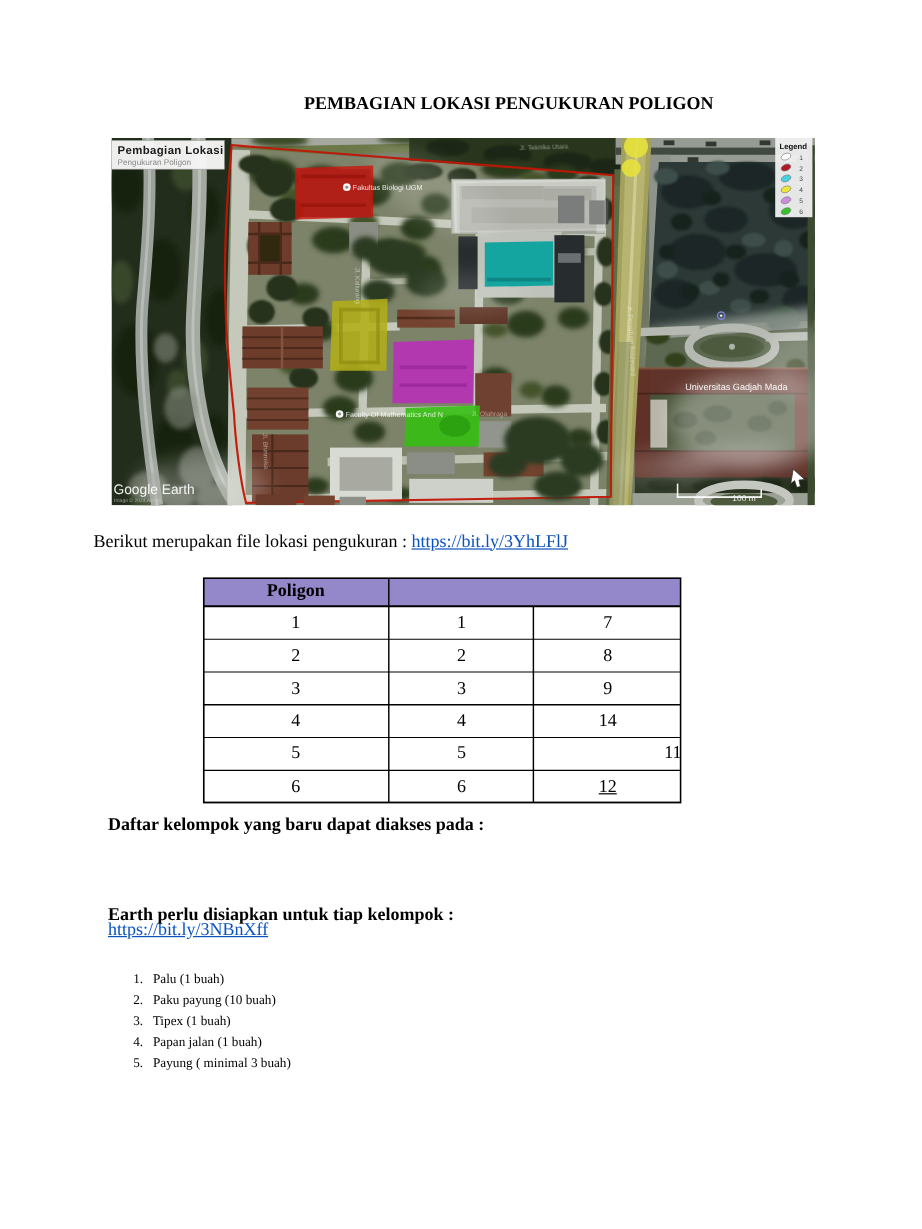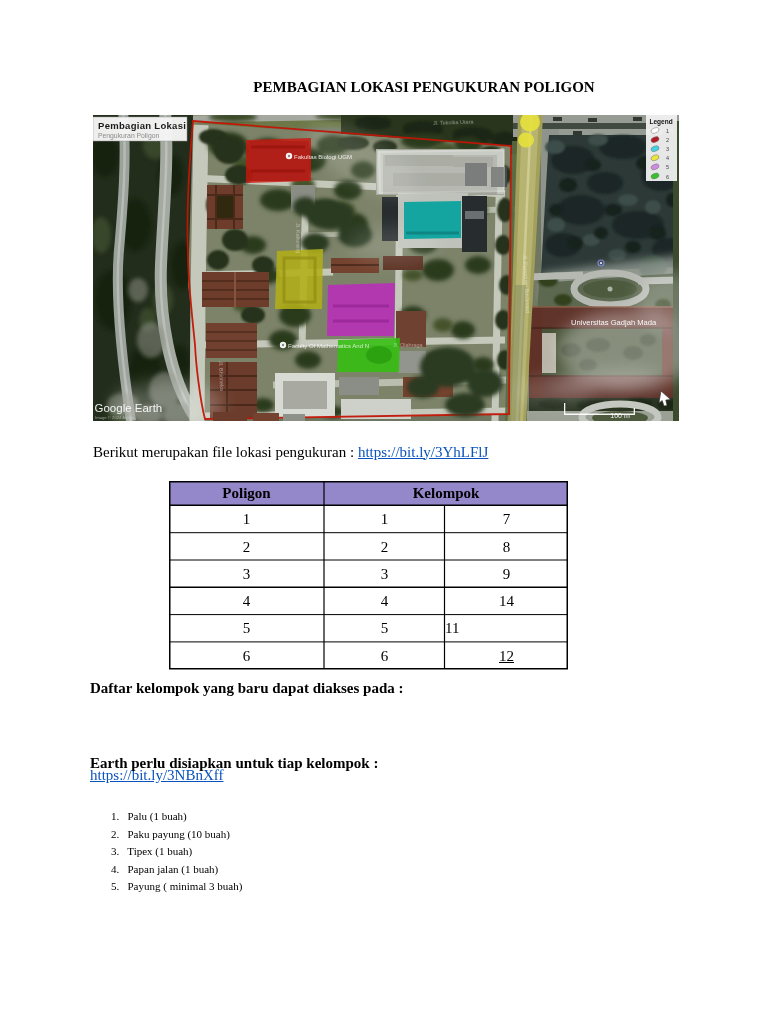--- a/index.html
+++ b/index.html
@@ -468,62 +468,61 @@
     <rect x="540.7" y="293" width="1.3" height="7"></rect>
     <text x="527" y="302.5" font-size="7" text-anchor="middle">100 m</text>
   </g>
 
   <g transform="translate(566,276)">
     <polygon points="2,0 11.5,8.5 6.8,9 8,14.5 5,15 3.2,9.5 0,12" fill="#ffffff" stroke="#333" stroke-width="0.6"></polygon>
   </g>
 </svg>
 </div>
 
-<div class="abs" style="left:93px;top:443.5px;font-size:15px;">Berikut merupakan file lokasi pengukuran : <a href="#">https://bit.ly/3YhLFlJ</a></div>
+<div class="abs" style="left:78px;top:443.5px;font-size:15px;">Berikut merupakan file lokasi pengukuran : <a href="#">https://bit.ly/3YhLFlJ</a></div>
 
 <div class="abs" style="left:169px;top:480.5px;width:399px;height:188.5px;">
 
   <svg class="abs" style="left:0;top:0;" width="399" height="189" viewBox="0 0 399 189">
     <rect x="1" y="1" width="397" height="23.5" fill="#9487ca"></rect>
     <g stroke="#000">
       <rect x="0.75" y="0.75" width="397.5" height="187" fill="none" stroke-width="1.5"></rect>
       <line x1="155" y1="1" x2="155" y2="188" stroke-width="1.2"></line>
       <line x1="275.5" y1="24.5" x2="275.5" y2="188" stroke-width="1.2"></line>
       <line x1="1" y1="24.2" x2="398" y2="24.2" stroke-width="1.5"></line>
       <line x1="1" y1="51.7" x2="398" y2="51.7" stroke-width="1"></line>
       <line x1="1" y1="79" x2="398" y2="79" stroke-width="1"></line>
       <line x1="1" y1="106.3" x2="398" y2="106.3" stroke-width="1.4"></line>
       <line x1="1" y1="133.6" x2="398" y2="133.6" stroke-width="1"></line>
       <line x1="1" y1="160.9" x2="398" y2="160.9" stroke-width="1"></line>
     </g>
   </svg>
 
   <div class="abs" style="left:0;top:4px;width:155px;text-align:center;font-weight:bold;font-size:15px;">Poligon</div>
 
-  <div class="abs" style="left:155px;top:4px;width:244px;text-align:center;font-weight:bold;font-size:15px;">Kelompok</div>
 
   <div class="abs" style="left:0;top:30.5px;width:155px;text-align:center;font-size:15px;">1</div>
   <div class="abs" style="left:155px;top:30.5px;width:121px;text-align:center;font-size:15px;">1</div>
   <div class="abs" style="left:276px;top:30.5px;width:123px;text-align:center;font-size:15px;">7</div>
 
   <div class="abs" style="left:0;top:58px;width:155px;text-align:center;font-size:15px;">2</div>
   <div class="abs" style="left:155px;top:58px;width:121px;text-align:center;font-size:15px;">2</div>
   <div class="abs" style="left:276px;top:58px;width:123px;text-align:center;font-size:15px;">8</div>
 
   <div class="abs" style="left:0;top:85.3px;width:155px;text-align:center;font-size:15px;">3</div>
   <div class="abs" style="left:155px;top:85.3px;width:121px;text-align:center;font-size:15px;">3</div>
   <div class="abs" style="left:276px;top:85.3px;width:123px;text-align:center;font-size:15px;">9</div>
 
   <div class="abs" style="left:0;top:112.6px;width:155px;text-align:center;font-size:15px;">4</div>
   <div class="abs" style="left:155px;top:112.6px;width:121px;text-align:center;font-size:15px;">4</div>
   <div class="abs" style="left:276px;top:112.6px;width:123px;text-align:center;font-size:15px;">14</div>
 
   <div class="abs" style="left:0;top:139.9px;width:155px;text-align:center;font-size:15px;">5</div>
   <div class="abs" style="left:155px;top:139.9px;width:121px;text-align:center;font-size:15px;">5</div>
-  <div class="abs" style="left:276px;top:139.9px;width:123px;text-align:left;font-size:15px;">11</div>
+  <div class="abs" style="left:276px;top:139.9px;width:123px;text-align:right;font-size:15px;">11</div>
 
   <div class="abs" style="left:0;top:167.2px;width:155px;text-align:center;font-size:15px;">6</div>
   <div class="abs" style="left:155px;top:167.2px;width:121px;text-align:center;font-size:15px;">6</div>
   <div class="abs" style="left:276px;top:167.2px;width:123px;text-align:center;font-size:15px;text-decoration:underline;">12</div>
 </div>
 
 <div class="abs" style="left:90px;top:680px;font-size:15px;font-weight:bold;">Daftar kelompok yang baru dapat diakses pada :</div>
 
 <div class="abs" style="left:90px;top:723px;font-size:15px;margin-top:44px;"><a href="#">https://bit.ly/3NBnXff</a></div>
 

